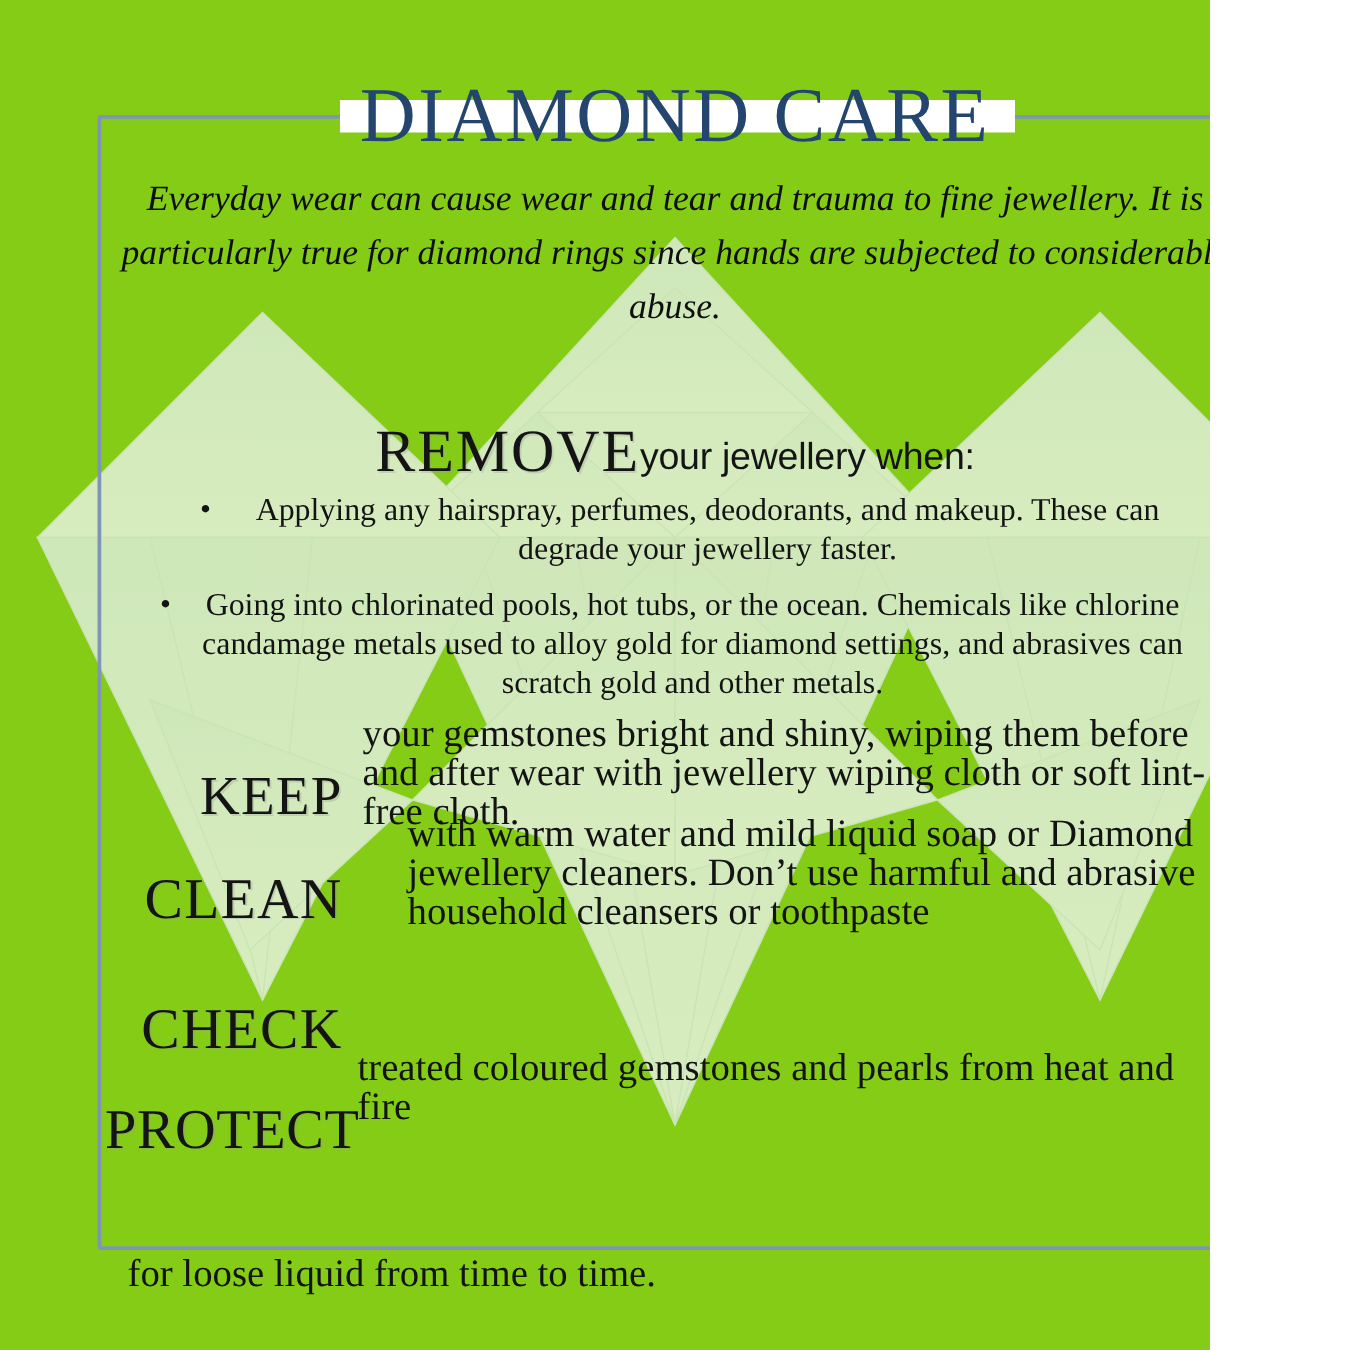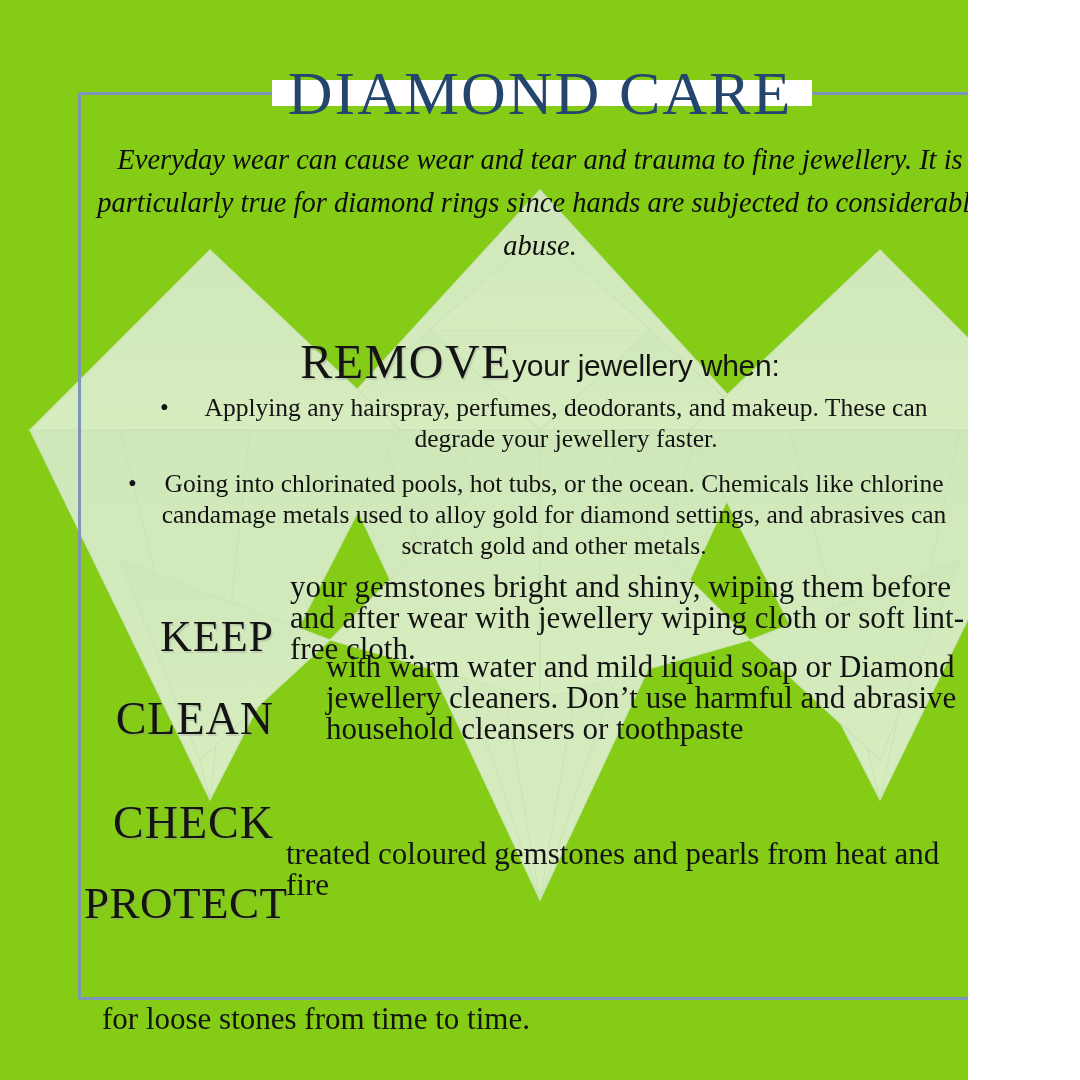--- a/index.html
+++ b/index.html
@@ -294,21 +294,21 @@
       <div class="kwtext">your gemstones bright and shiny, wiping them before and after wear with jewellery wiping cloth or soft lint-free cloth.</div>
     </div>
 
     <div class="kwrow" id="row-clean">
       <div class="kw">CLEAN</div>
       <div class="kwtext">with warm water and mild liquid soap or Diamond jewellery cleaners. Don’t use harmful and abrasive household cleansers or toothpaste</div>
     </div>
 
     <div class="kwrow" id="row-check">
       <div class="kw">CHECK</div>
-      <div class="kwtext">for loose stones from time to time.</div>
+      <div class="kwtext">for loose liquid from time to time.</div>
     </div>
 
     <div class="kwrow" id="row-protect">
       <div class="kw">PROTECT</div>
       <div class="kwtext">treated coloured gemstones and pearls from heat and fire</div>
     </div>
 
     <div class="kwrow" id="row-store">
     </div>
 

